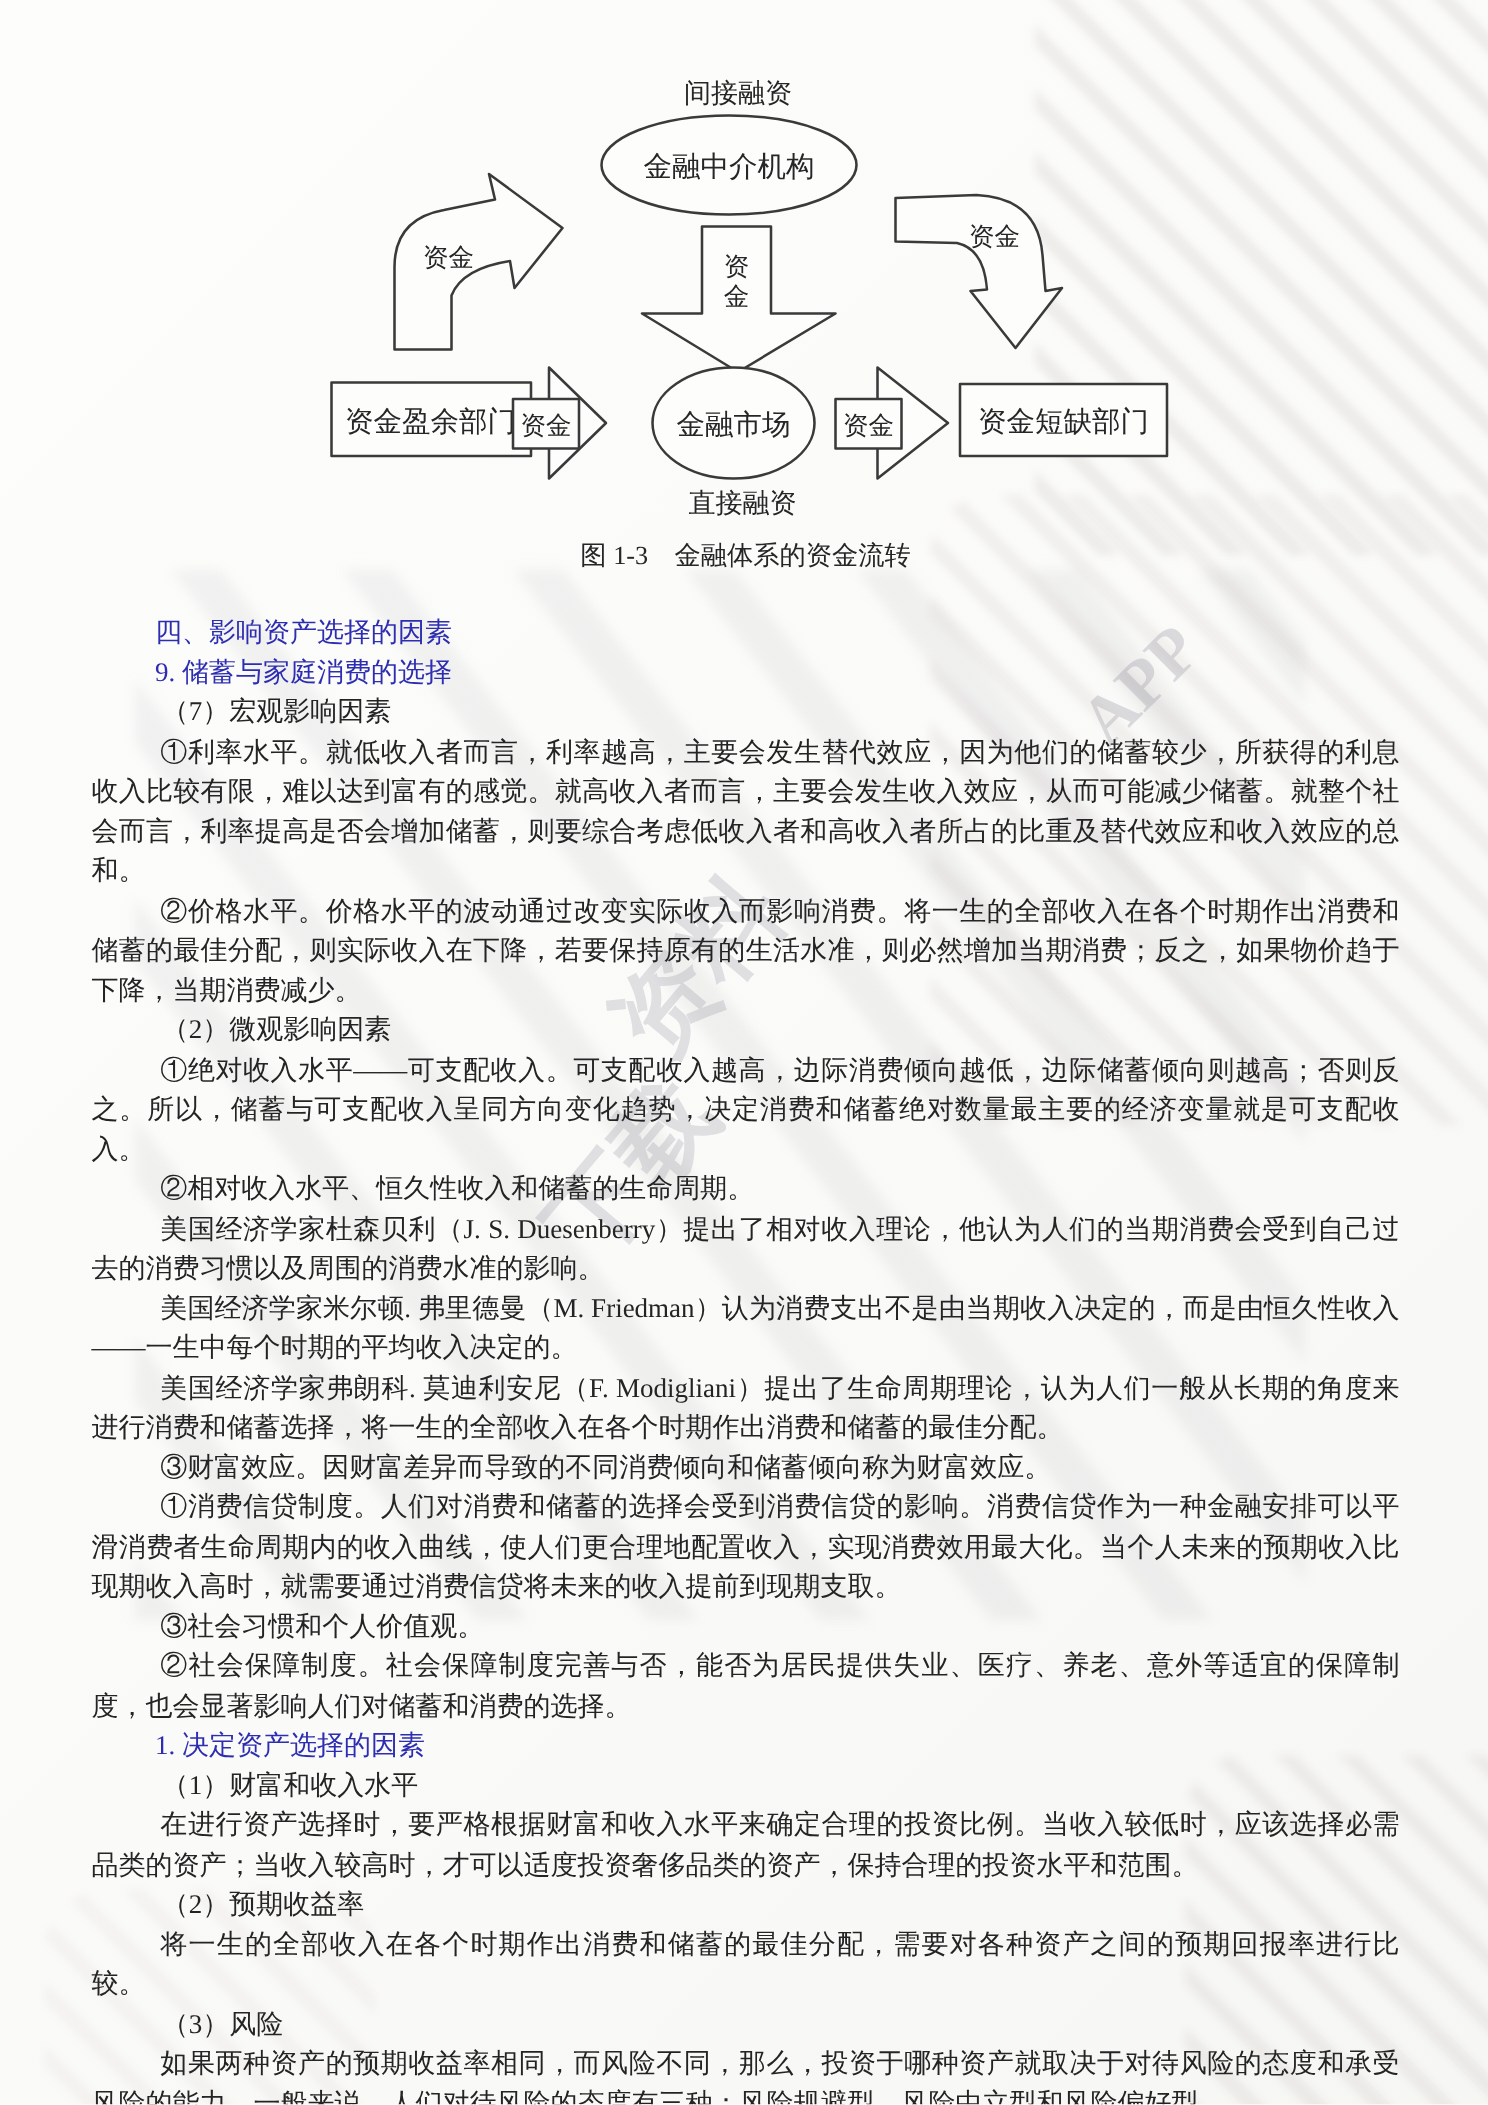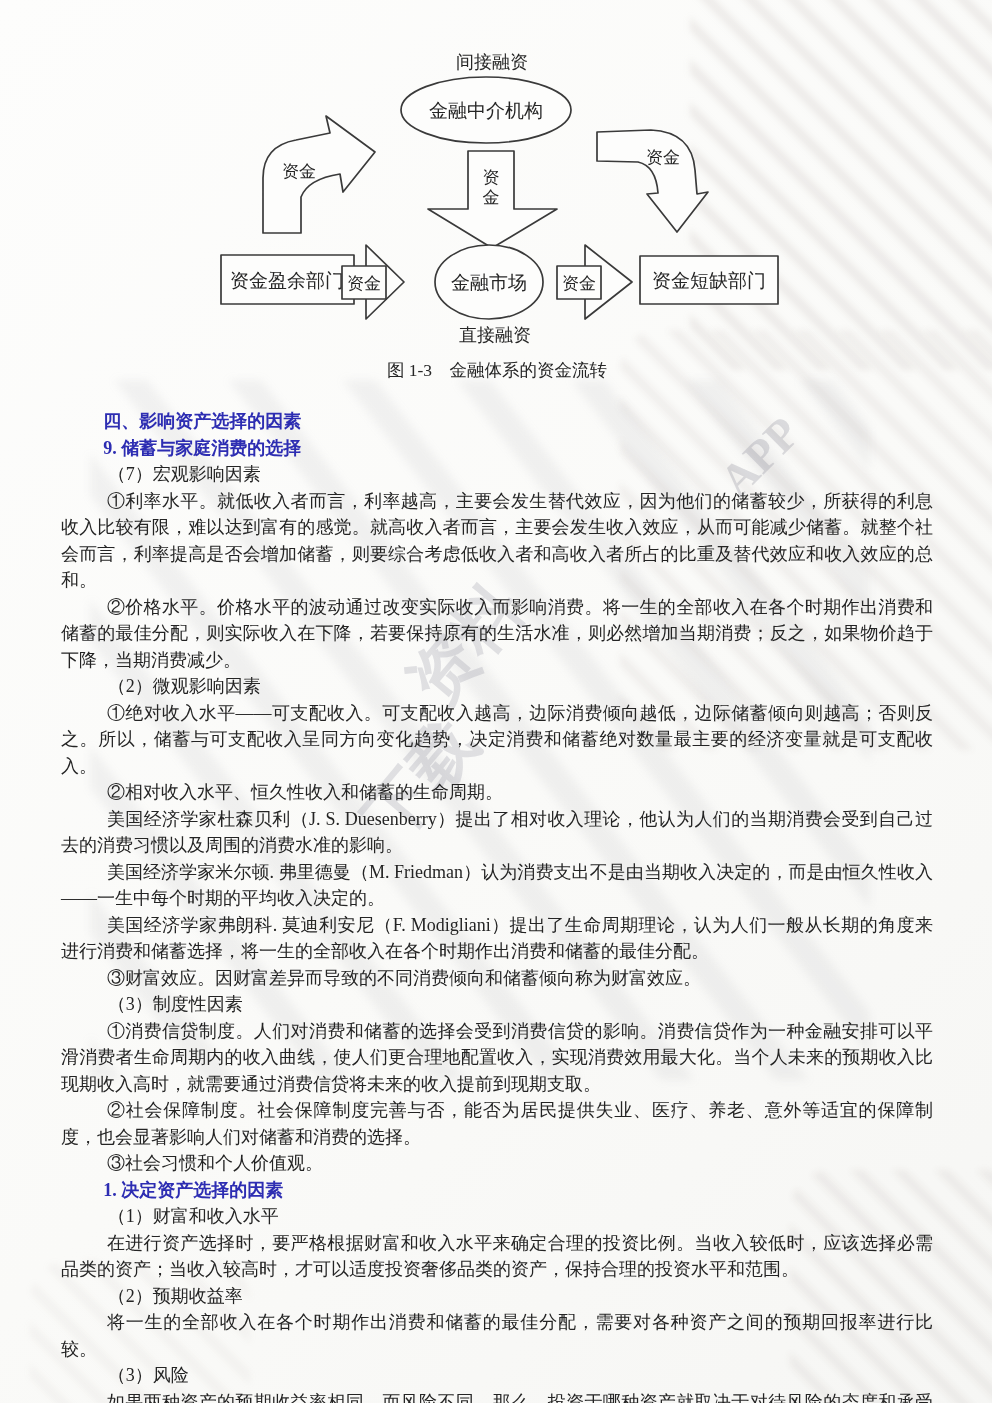--- a/index.html
+++ b/index.html
@@ -40,21 +40,21 @@
     font-family:"Liberation Serif","DejaVu Serif",serif;
     fill:#262626;
   }
   
   .content{
     position:absolute;left:61px;top:408px;width:872px;
     font-size:18px;line-height:26.5px;color:#242424;
     text-align:justify;
   }
   .content p{margin:0;padding:0;}
-  .p-h1,.p-h2{color:#2d2db2;font-weight:bold;margin-left:2.35em !important;}
+  .p-h1,.p-h2{color:#2d2db2;font-weight:normal;margin-left:2.35em !important;}
   .p-sub{margin-left:2.6em !important;}
   .p-body{text-indent:2.55em;}
 </style>
 </head>
 <body>
 
 <div class="page">
 
   <div class="wm wm-streaks" style="left:690px;top:-60px;width:430px;height:430px;"></div>
   <div class="wm wm-streaks" style="left:620px;top:330px;width:500px;height:420px;opacity:.8;"></div>
@@ -113,24 +113,23 @@
     <p class="p-sub">（7）宏观影响因素</p>
     <p class="p-body">①利率水平。就低收入者而言，利率越高，主要会发生替代效应，因为他们的储蓄较少，所获得的利息收入比较有限，难以达到富有的感觉。就高收入者而言，主要会发生收入效应，从而可能减少储蓄。就整个社会而言，利率提高是否会增加储蓄，则要综合考虑低收入者和高收入者所占的比重及替代效应和收入效应的总和。</p>
     <p class="p-body">②价格水平。价格水平的波动通过改变实际收入而影响消费。将一生的全部收入在各个时期作出消费和储蓄的最佳分配，则实际收入在下降，若要保持原有的生活水准，则必然增加当期消费；反之，如果物价趋于下降，当期消费减少。</p>
     <p class="p-sub">（2）微观影响因素</p>
     <p class="p-body">①绝对收入水平——可支配收入。可支配收入越高，边际消费倾向越低，边际储蓄倾向则越高；否则反之。所以，储蓄与可支配收入呈同方向变化趋势，决定消费和储蓄绝对数量最主要的经济变量就是可支配收入。</p>
     <p class="p-body">②相对收入水平、恒久性收入和储蓄的生命周期。</p>
     <p class="p-body">美国经济学家杜森贝利（J. S. Duesenberry）提出了相对收入理论，他认为人们的当期消费会受到自己过去的消费习惯以及周围的消费水准的影响。</p>
     <p class="p-body">美国经济学家米尔顿. 弗里德曼（M. Friedman）认为消费支出不是由当期收入决定的，而是由恒久性收入——一生中每个时期的平均收入决定的。</p>
     <p class="p-body">美国经济学家弗朗科. 莫迪利安尼（F. Modigliani）提出了生命周期理论，认为人们一般从长期的角度来进行消费和储蓄选择，将一生的全部收入在各个时期作出消费和储蓄的最佳分配。</p>
     <p class="p-body">③财富效应。因财富差异而导致的不同消费倾向和储蓄倾向称为财富效应。</p>
-    <p class="p-sub">（3）制度性因素</p>
     <p class="p-body">①消费信贷制度。人们对消费和储蓄的选择会受到消费信贷的影响。消费信贷作为一种金融安排可以平滑消费者生命周期内的收入曲线，使人们更合理地配置收入，实现消费效用最大化。当个人未来的预期收入比现期收入高时，就需要通过消费信贷将未来的收入提前到现期支取。</p>
+    <p class="p-body">③社会习惯和个人价值观。</p>
     <p class="p-body">②社会保障制度。社会保障制度完善与否，能否为居民提供失业、医疗、养老、意外等适宜的保障制度，也会显著影响人们对储蓄和消费的选择。</p>
-    <p class="p-body">③社会习惯和个人价值观。</p>
     <p class="p-h2">1. 决定资产选择的因素</p>
     <p class="p-sub">（1）财富和收入水平</p>
     <p class="p-body">在进行资产选择时，要严格根据财富和收入水平来确定合理的投资比例。当收入较低时，应该选择必需品类的资产；当收入较高时，才可以适度投资奢侈品类的资产，保持合理的投资水平和范围。</p>
     <p class="p-sub">（2）预期收益率</p>
     <p class="p-body">将一生的全部收入在各个时期作出消费和储蓄的最佳分配，需要对各种资产之间的预期回报率进行比较。</p>
     <p class="p-sub">（3）风险</p>
     <p class="p-body">如果两种资产的预期收益率相同，而风险不同，那么，投资于哪种资产就取决于对待风险的态度和承受风险的能力。一般来说，人们对待风险的态度有三种：风险规避型、风险中立型和风险偏好型。</p>
   </div>
 
 </div>

